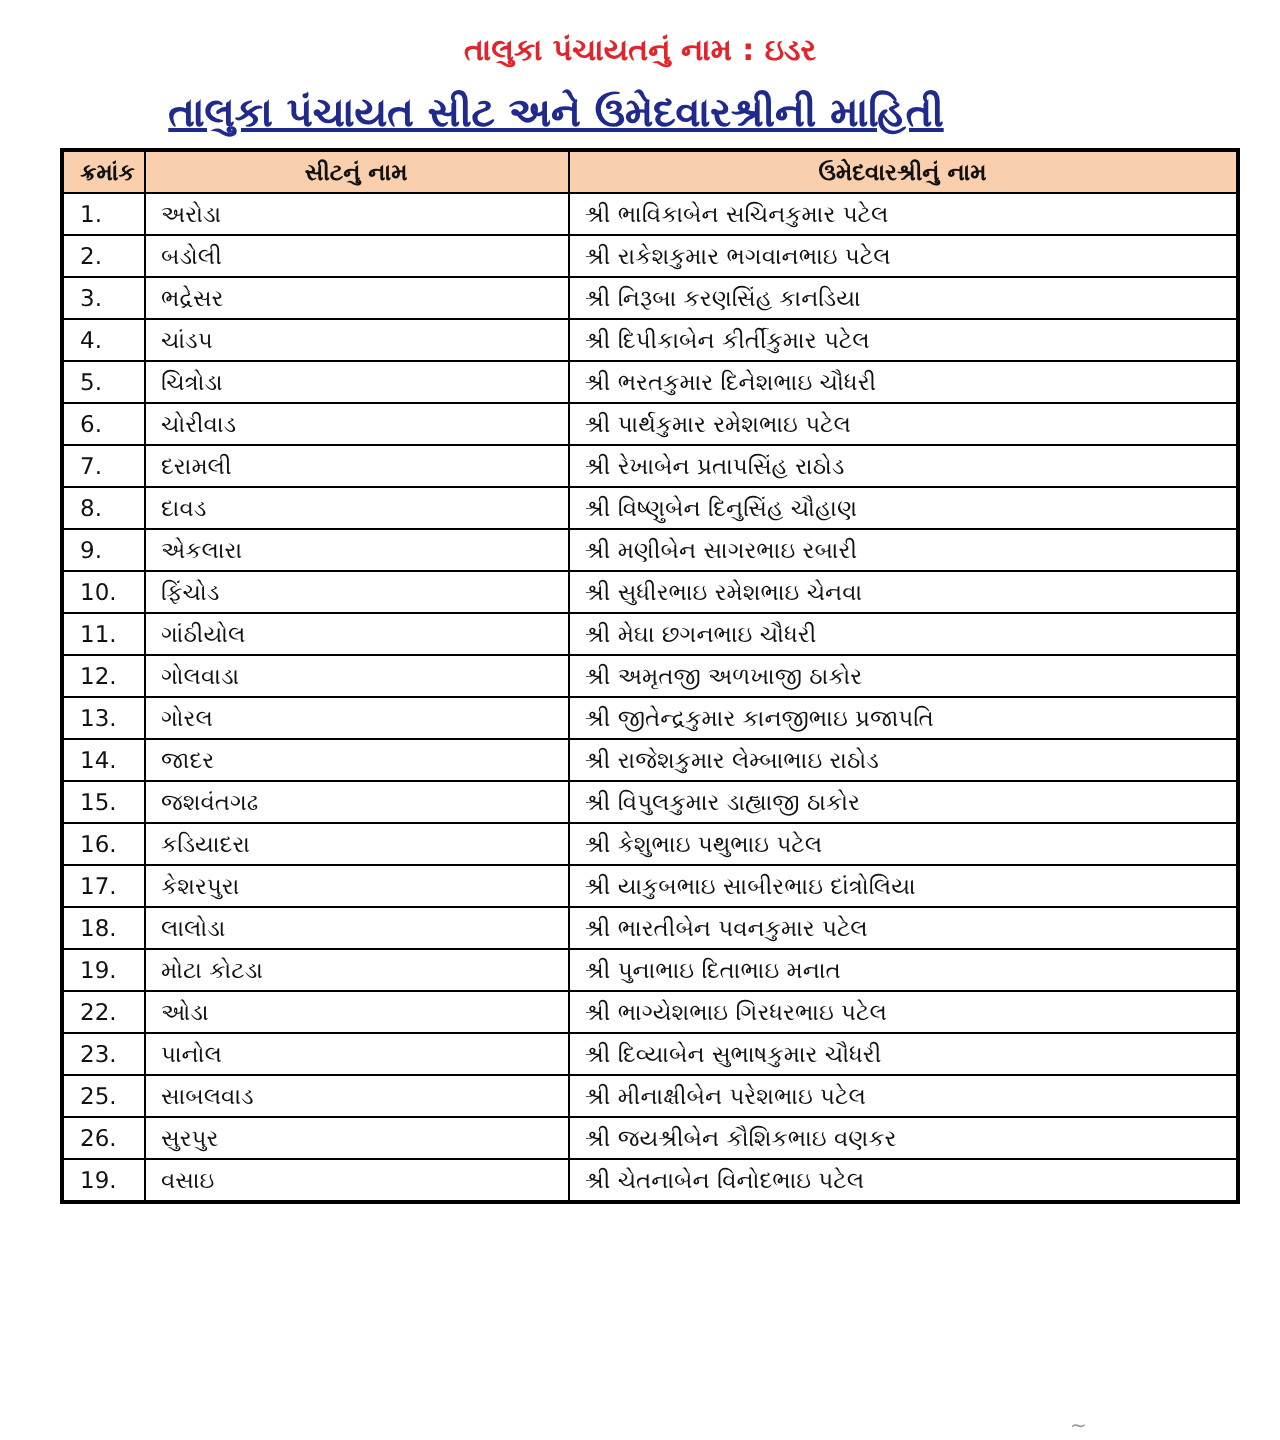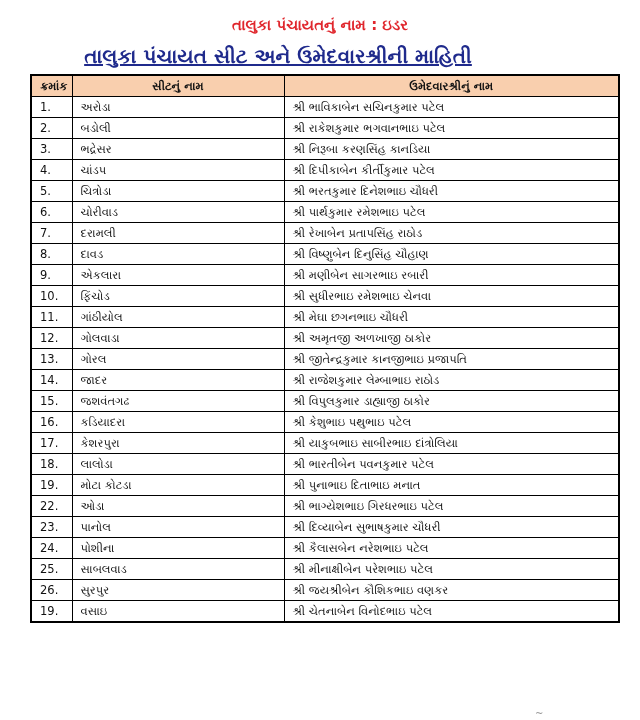--- a/index.html
+++ b/index.html
@@ -137,25 +137,20 @@
         <td>22.</td>
         <td>ઓડા</td>
         <td>શ્રી ભાગ્યેશભાઇ ગિરધરભાઇ પટેલ</td>
       </tr>
       <tr>
         <td>23.</td>
         <td>પાનોલ</td>
         <td>શ્રી દિવ્યાબેન સુભાષકુમાર ચૌધરી</td>
       </tr>
       <tr>
-        <td>24.</td>
-        <td>પોશીના</td>
-        <td>શ્રી કૈલાસબેન નરેશભાઇ પટેલ</td>
-      </tr>
-      <tr>
         <td>25.</td>
         <td>સાબલવાડ</td>
         <td>શ્રી મીનાક્ષીબેન પરેશભાઇ  પટેલ</td>
       </tr>
       <tr>
         <td>26.</td>
         <td>સુરપુર</td>
         <td>શ્રી જયશ્રીબેન કૌશિકભાઇ વણકર</td>
       </tr>
       <tr>

